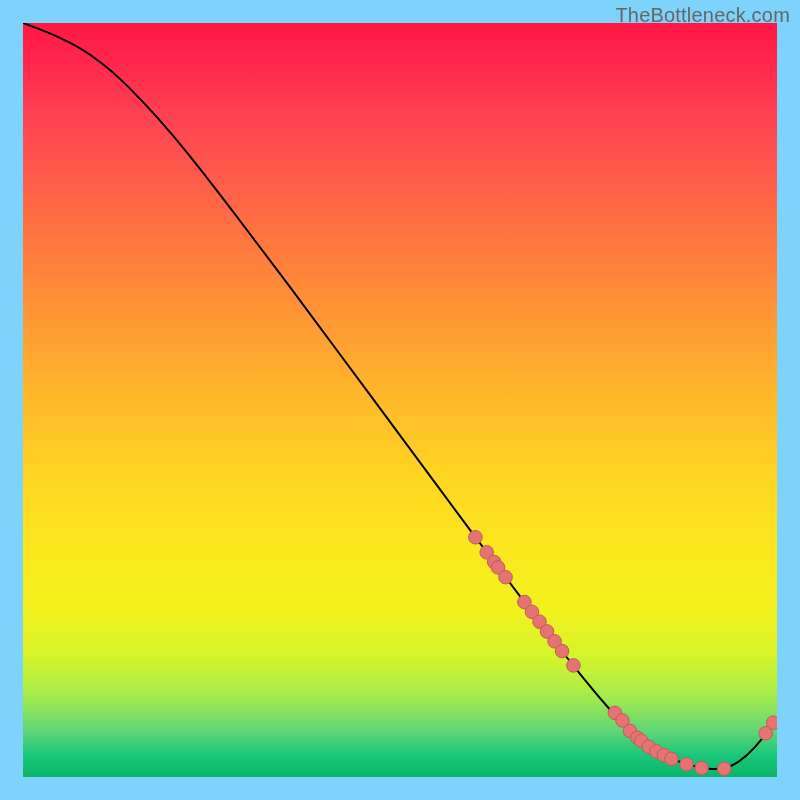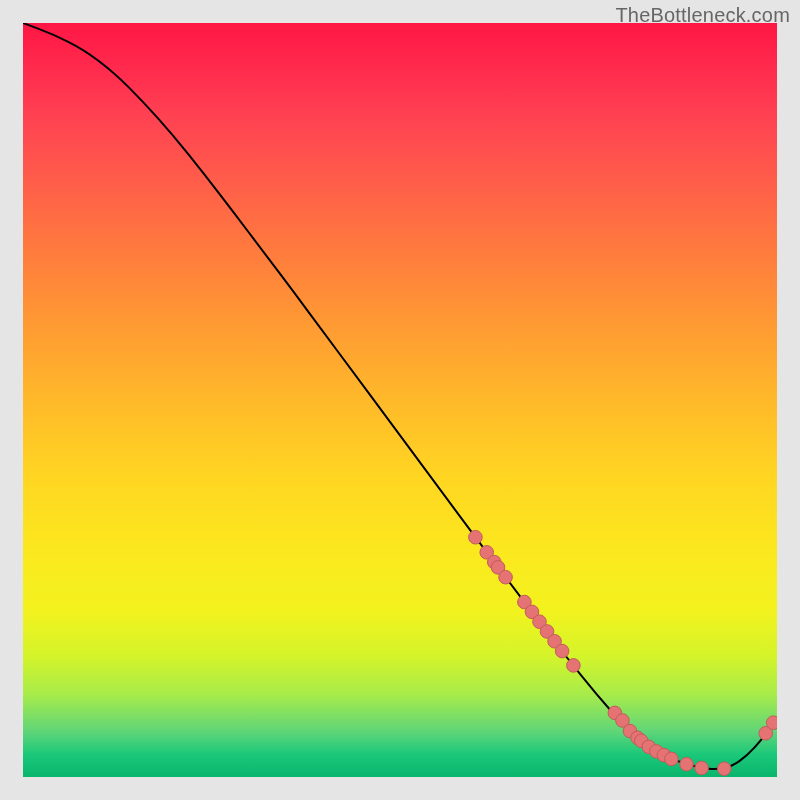--- a/index.html
+++ b/index.html
@@ -7,21 +7,21 @@
     padding: 0;
     width: 800px;
     height: 800px;
     overflow: hidden;
     font-family: Arial, Helvetica, sans-serif;
   }
   .chart-container {
     position: relative;
     width: 800px;
     height: 800px;
-    background: #e5e5e5;
+    background: #7dd3fc;
   }
   .plot-area {
     position: absolute;
     left: 23px;
     top: 23px;
     width: 754px;
     height: 754px;
     
     background: linear-gradient(
       to bottom,

